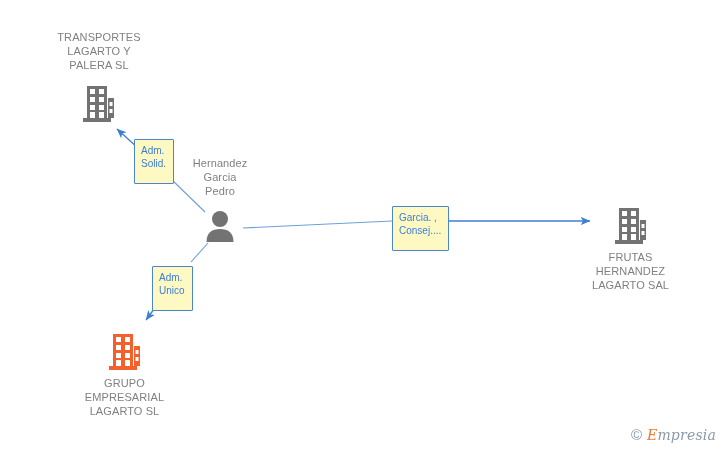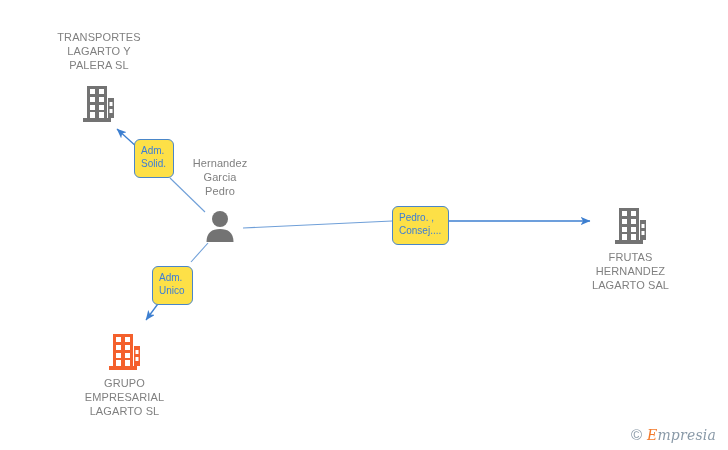--- a/index.html
+++ b/index.html
@@ -58,26 +58,26 @@
   .person {
     position: absolute;
     width: 30px;
     height: 32px;
   }
 
   
   .chip {
     position: absolute;
     border: 1px solid #4a86c8;
-    border-radius: 6px;
-    background: #fde047;
+    border-radius: 1px;
+    background: #fef9c3;
     color: #3b7dd8;
     font-size: 10px;
     line-height: 13px;
-    padding: 4px 6px 7px 6px;
+    padding: 4px 6px 13px 6px;
     text-align: left;
     white-space: pre-line;
     box-sizing: border-box;
   }
 
   
   .watermark {
     position: absolute;
     right: 12px;
     bottom: 8px;
@@ -160,21 +160,21 @@
 Garcia
 Pedro</div>
     <div class="person" style="left:33px; top:54px;">
       <svg width="30" height="32" viewBox="0 0 30 32">
         <circle cx="15" cy="9" r="8" fill="#737373"></circle>
         <path d="M1.5,32 C1.5,22.5 7,19 15,19 C23,19 28.5,22.5 28.5,32 Z" fill="#737373"></path>
       </svg>
     </div>
   </div>
 
-  <div class="chip" style="left:392px; top:206px; width:57px;">Pedro. ,
+  <div class="chip" style="left:392px; top:206px; width:57px;">Garcia. ,
 Consej....</div>
 
   <div class="node" style="left:573px; top:206px; width:115px;">
     <div class="bldg" style="left:41px; top:0;">
       <svg width="34" height="40" viewBox="0 0 34 40">
         <rect x="5" y="2" width="20" height="32" fill="#737373"></rect>
         <rect x="1" y="34" width="28" height="4" fill="#737373"></rect>
         <rect x="26" y="14" width="6" height="20" fill="#737373"></rect>
         <rect x="8" y="5" width="5" height="5" fill="#ffffff"></rect>
         <rect x="17" y="5" width="5" height="5" fill="#ffffff"></rect>

